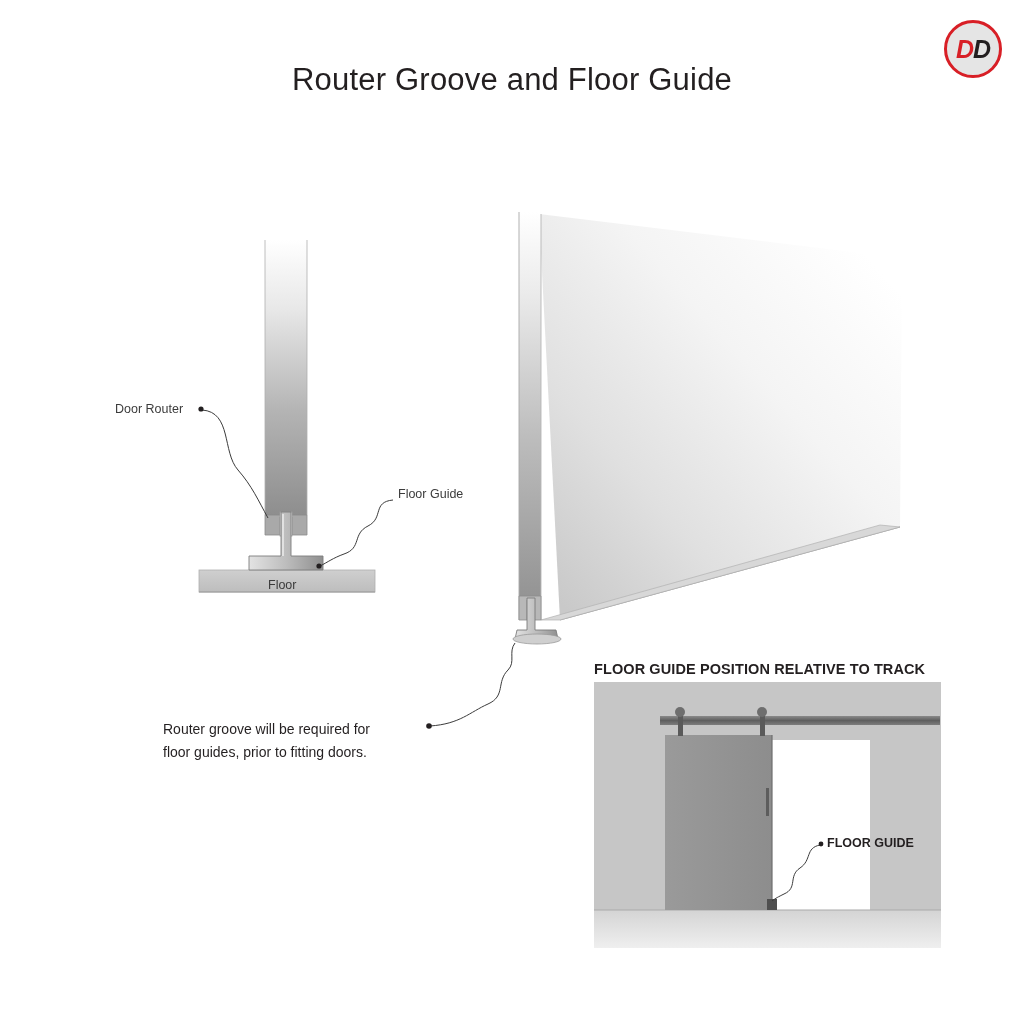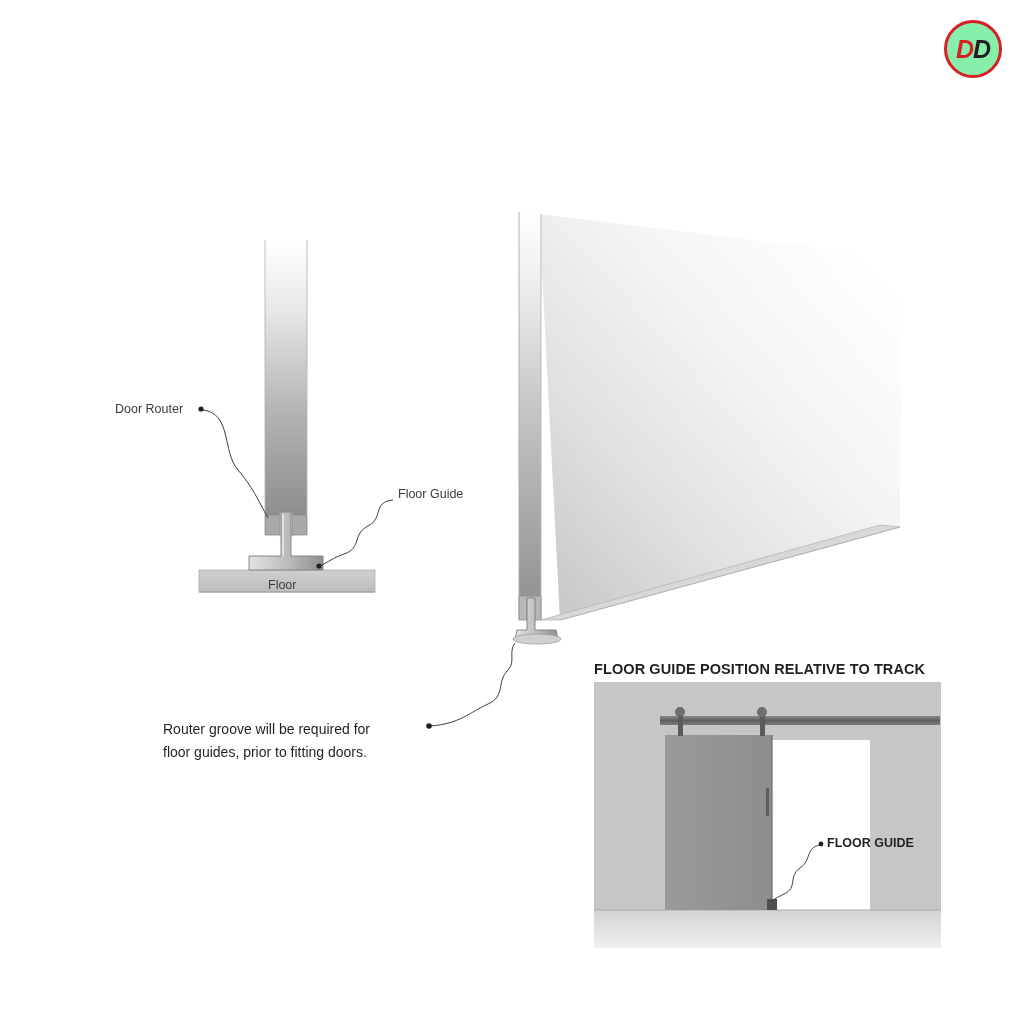--- a/index.html
+++ b/index.html
@@ -34,21 +34,21 @@
     position: absolute;
     top: 20px;
     right: 22px;
     width: 58px;
     height: 58px;
     border-radius: 50%;
     border: 3px solid #d81f26;
     display: flex;
     align-items: center;
     justify-content: center;
-    background: #86efac;
+    background: #e5e5e5;
     box-sizing: border-box;
   }
   #logo .logo-text {
     font-size: 25px;
     font-weight: bold;
     font-style: italic;
     letter-spacing: -1px;
     line-height: 1;
   }
   #logo .logo-d1 { color: #d81f26; }
@@ -87,20 +87,21 @@
     stroke: #3b3b3b;
     stroke-width: 1;
   }
   .dot { fill: #231f20; }
 </style>
 </head>
 <body>
 
 <div id="stage">
 
+  <div id="page-title">Router Groove and Floor Guide</div>
 
   <div id="logo">
     <span class="logo-text"><span class="logo-d1">D</span><span class="logo-d2">D</span></span>
   </div>
 
   <svg id="diagram" width="1024" height="1024" viewBox="0 0 1024 1024">
     <defs>
       <linearGradient id="gradSmallDoor" x1="0" y1="1" x2="0" y2="0">
         <stop offset="0%" stop-color="#8e8e8e"></stop>
         <stop offset="38%" stop-color="#b4b4b4"></stop>

